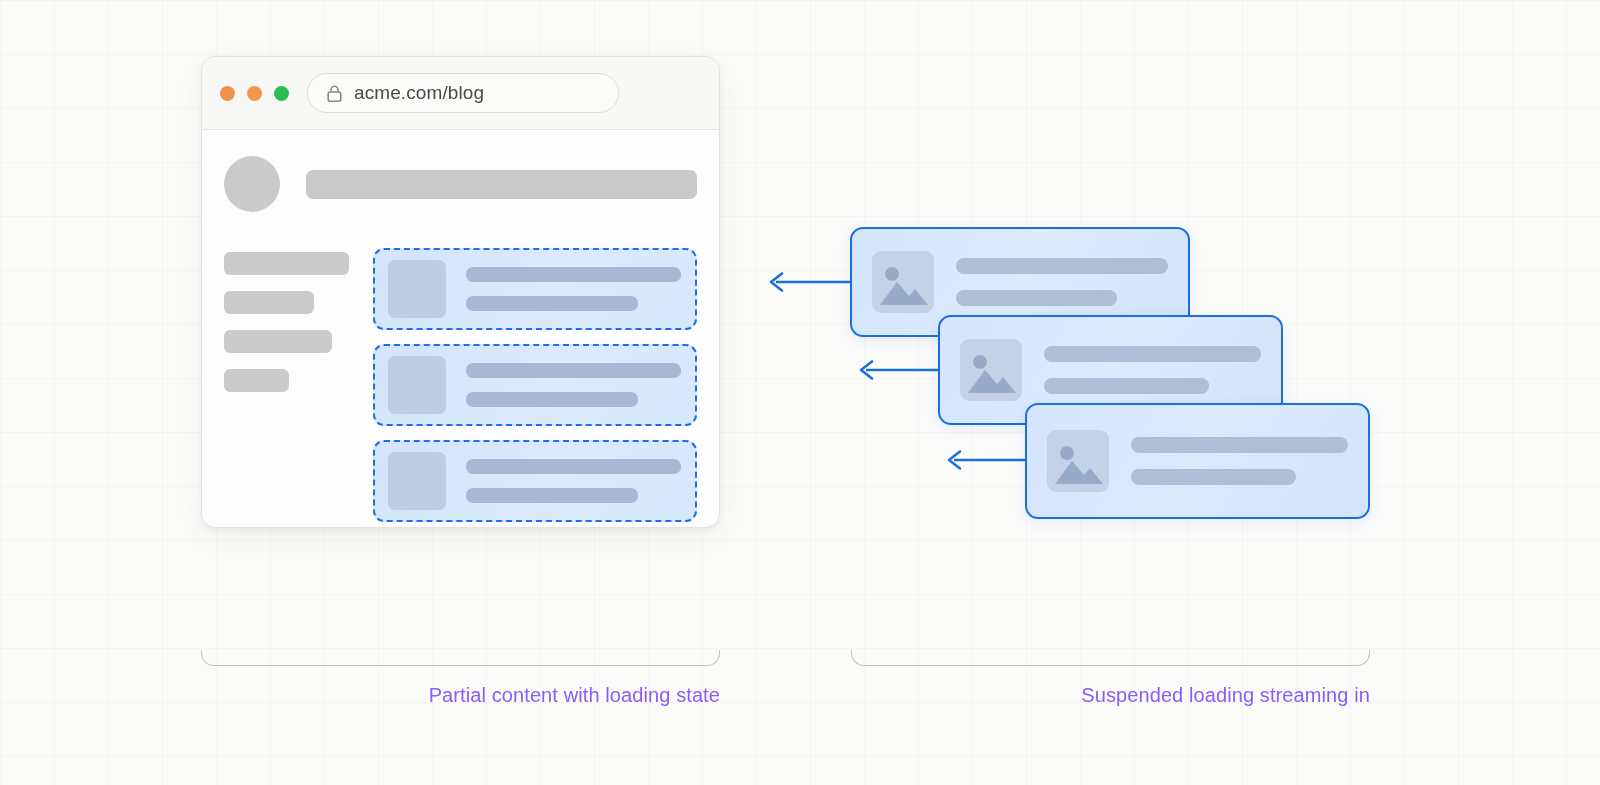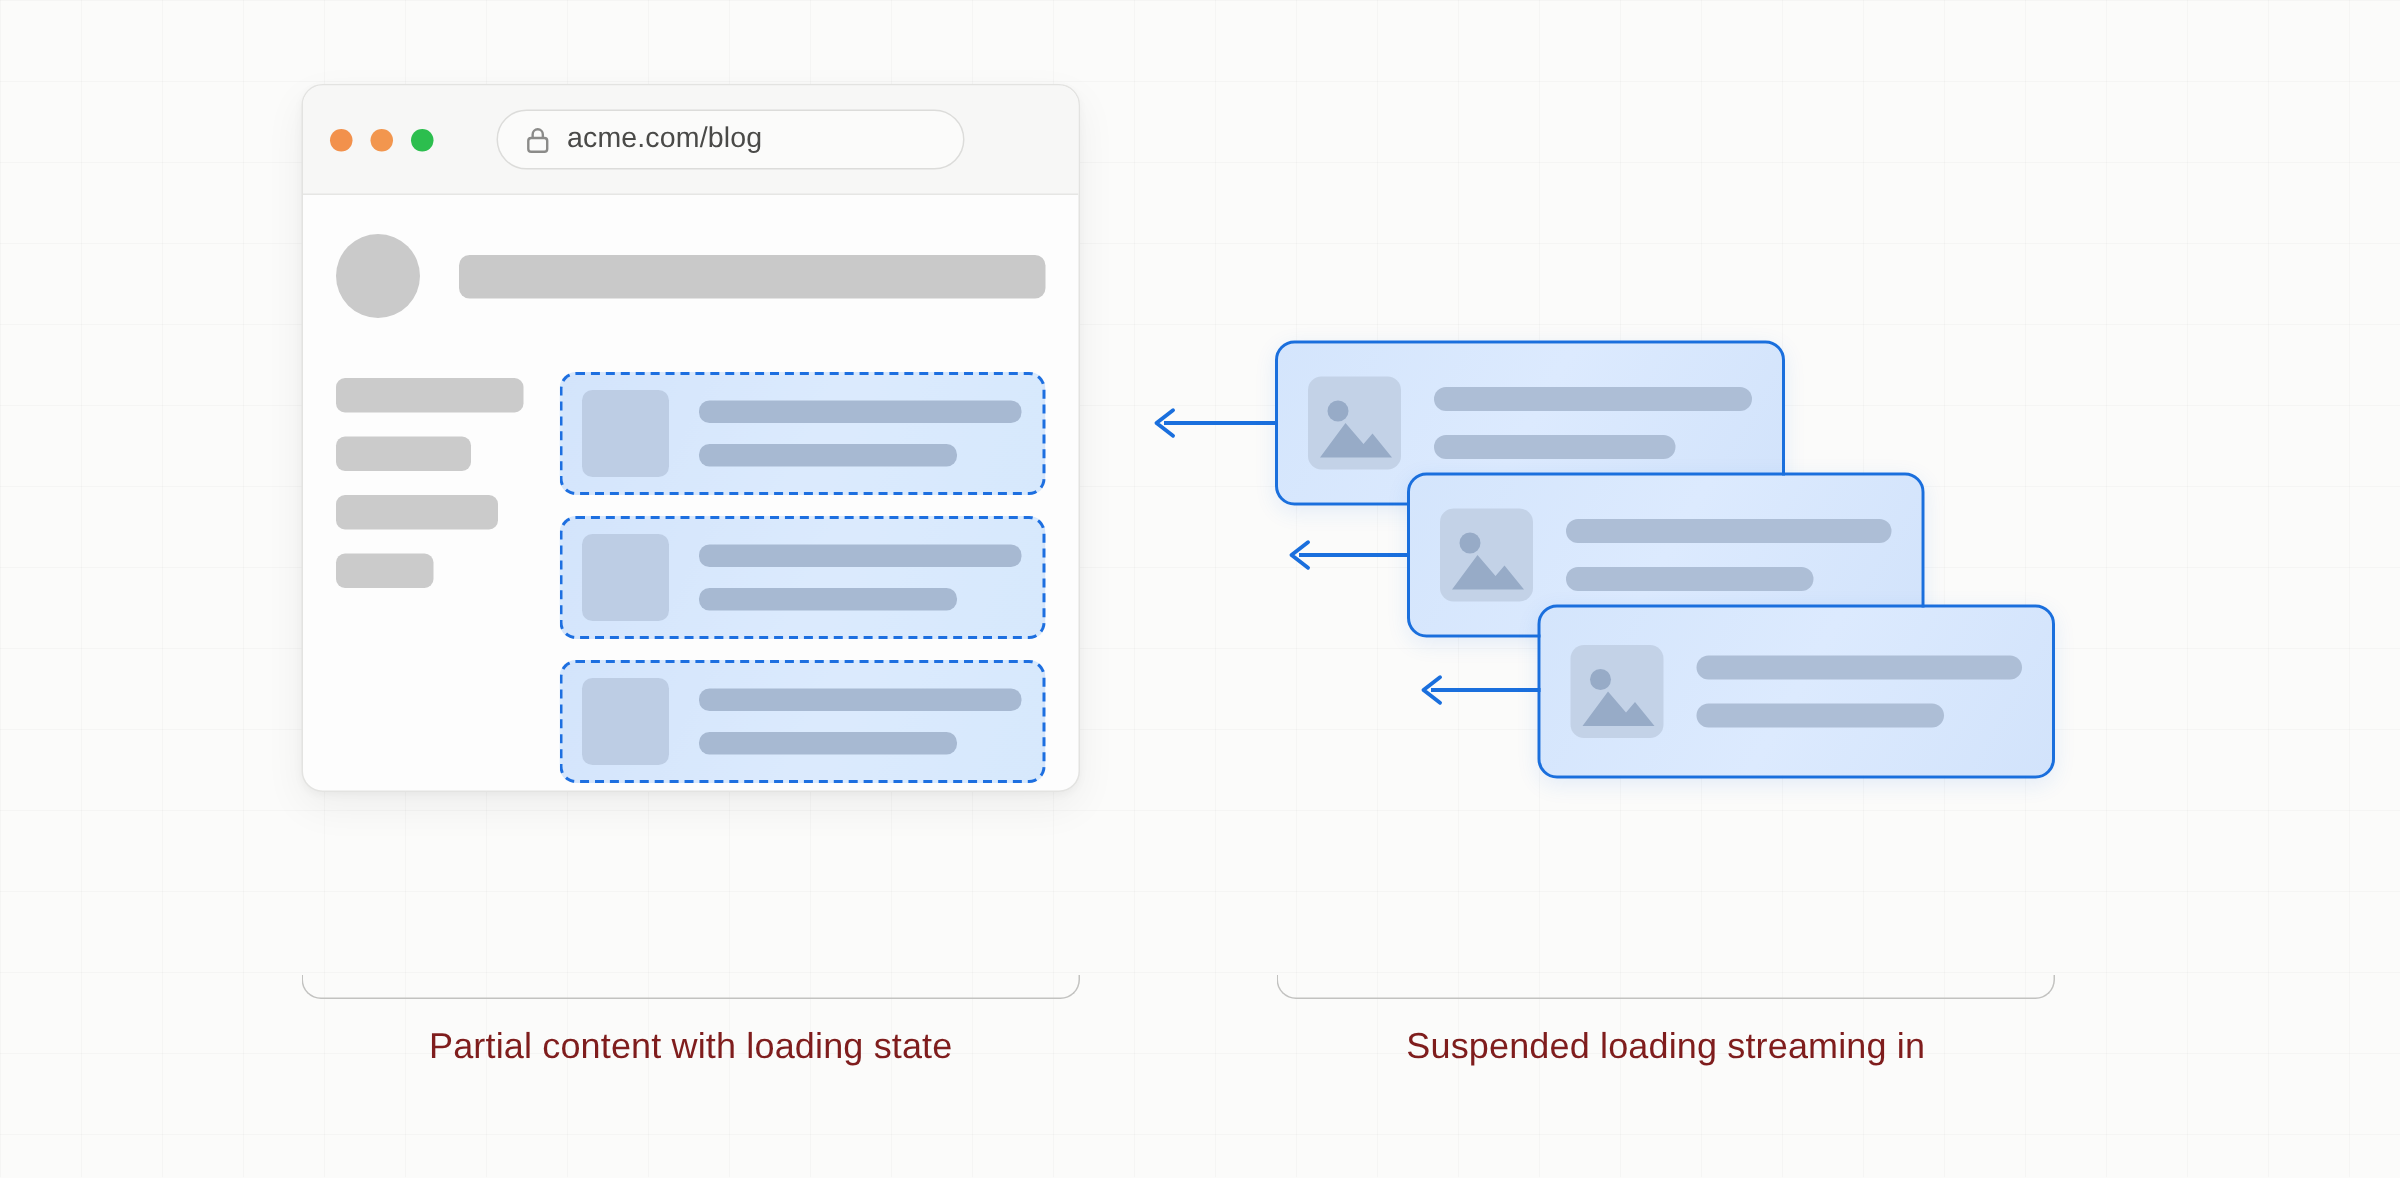--- a/index.html
+++ b/index.html
@@ -43,21 +43,20 @@
     overflow: hidden;
   }
 
   #browser-chrome {
     height: 73px;
     background: #f7f7f6;
     border-bottom: 1px solid #e6e6e4;
     display: flex;
     align-items: center;
     padding: 0 18px;
-    gap: 24px;
   }
 
   #traffic-lights { display: flex; gap: 12px; margin-right: 18px; }
   .dot { width: 15px; height: 15px; border-radius: 50%; }
 
   #url-bar {
     flex: 1;
     height: 40px;
     max-width: 312px;
     background: #fbfbfa;
@@ -162,23 +161,23 @@
     border-radius: 0 0 13px 13px;
     height: 16px;
   }
   #bracket-left  { left: 201px; top: 650px; width: 519px; }
   #bracket-right { left: 851px; top: 650px; width: 519px; }
 
   .caption {
     position: absolute;
     top: 684px;
     width: 519px;
-    text-align: center;
-    font-size: 24px;
-    color: #7f1d1d;
+    text-align: right;
+    font-size: 20px;
+    color: #8b5cf6;
     letter-spacing: 0.1px;
   }
   #caption-left  { left: 201px; }
   #caption-right { left: 851px; }
 </style>
 </head>
 <body>
 
 <div id="bg-grid"></div>
 

